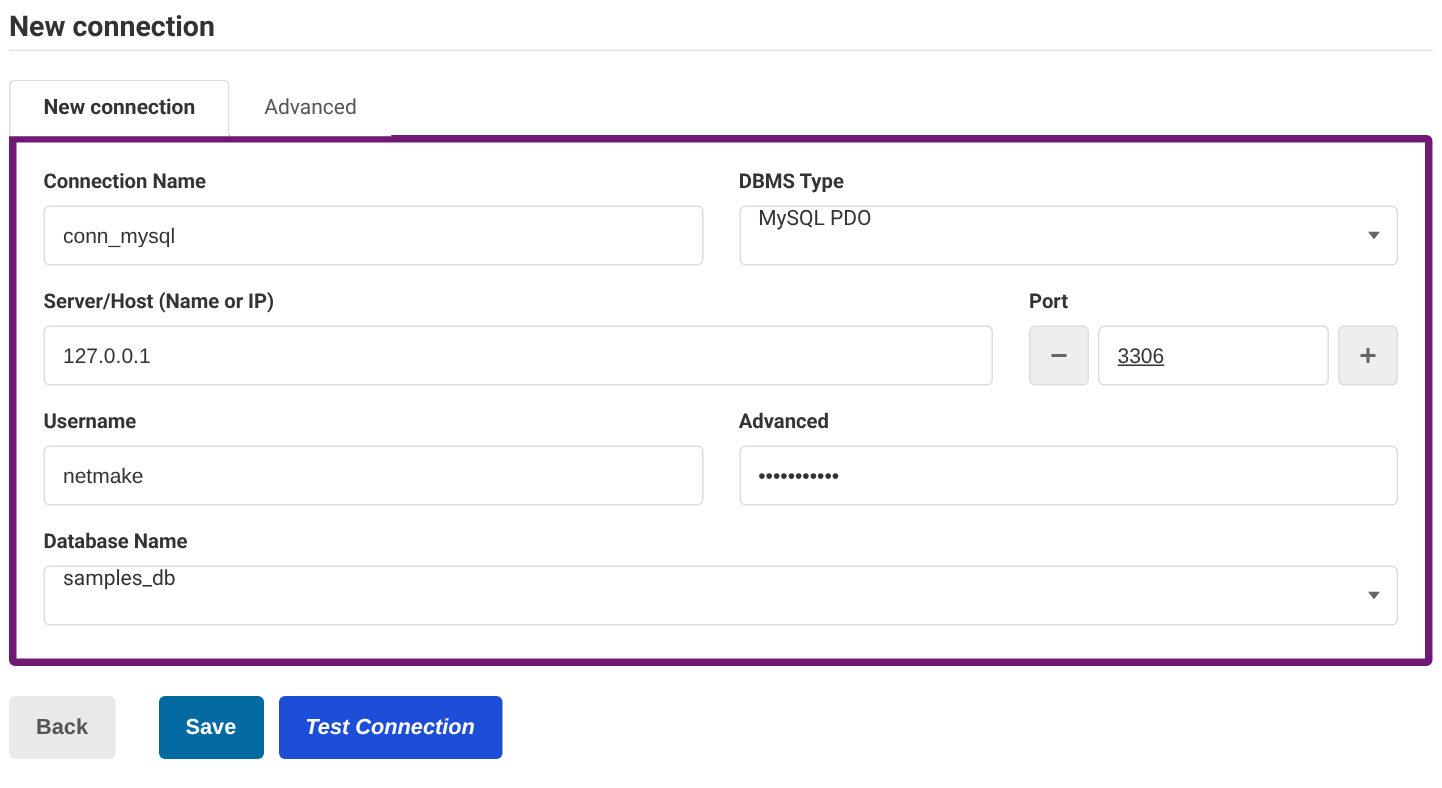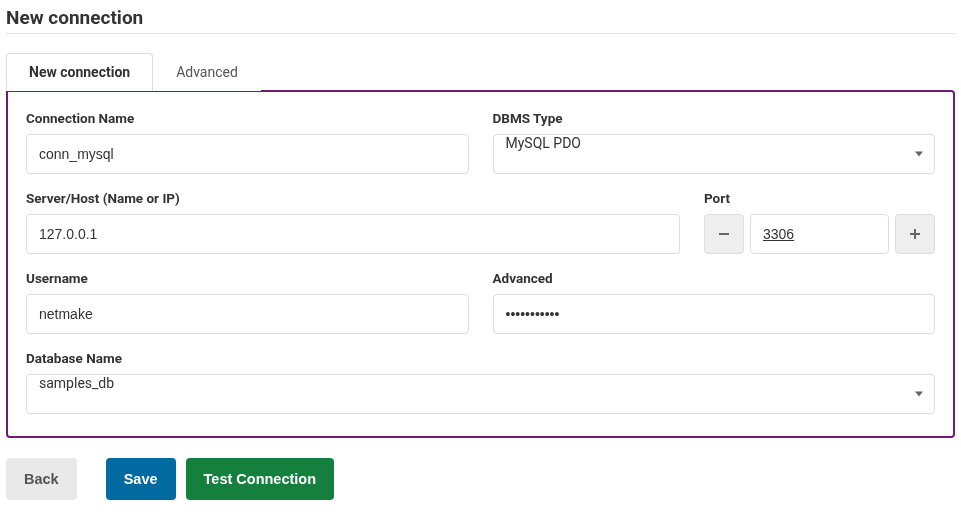--- a/index.html
+++ b/index.html
@@ -4,39 +4,39 @@
   <style>
     * { box-sizing: border-box; margin: 0; padding: 0; }
     body { font-family: -apple-system, BlinkMacSystemFont, "Segoe UI", Roboto, Arial, sans-serif; background: #fff; color: #333; padding: 6px 6px 20px 6px; width: 961px; }
     .header { display: flex; justify-content: space-between; align-items: flex-end; border-bottom: 1px solid #e4e4e4; padding-bottom: 4px; }
     .page-title { font-size: 19px; font-weight: 700; color: #333; }
     .logo { display: block; }
     .tabs-wrap { margin-top: 18px; }
     .tabs { display: flex; position: relative; }
     .tab { padding: 10px 22px; font-size: 14px; color: #555; cursor: pointer; border: 1px solid transparent; border-bottom: none; border-radius: 4px 4px 0 0; position: relative; top: 1px; background: #fff; }
     .tab.active { font-weight: 700; color: #333; border-color: #ddd; border-bottom: 1px solid #fff; }
-    .panel { border: 2px solid #701a75; border-radius: 0 4px 4px 4px; padding: 18px 18px 22px 18px; }
+    .panel { border: 5px solid #701a75; border-radius: 0 4px 4px 4px; padding: 18px 18px 22px 18px; }
     .row { display: flex; gap: 24px; margin-bottom: 16px; }
     .col { display: flex; flex-direction: column; }
     .col.half { flex: 1 1 50%; }
     .col.grow { flex: 1 1 auto; }
     .label { font-size: 13.5px; font-weight: 700; color: #333; margin-bottom: 8px; }
     .input, .select { width: 100%; height: 40px; border: 1px solid #ddd; border-radius: 4px; padding: 0 12px; font-size: 14px; color: #333; background: #fff; outline: none; }
     .select-wrap { position: relative; }
     .select { appearance: none; -webkit-appearance: none; padding-right: 16px; cursor: pointer; }
     .caret { position: absolute; right: 12px; top: 50%; transform: translateY(-50%); width: 0; height: 0; border-left: 4px solid transparent; border-right: 4px solid transparent; border-top: 5px solid #666; pointer-events: none; }
     .port-group { display: flex; gap: 6px; align-items: stretch; }
-    .port-group .input { width: 139px; text-decoration: underline; }
+    .port-group .input { width: 154px; text-decoration: underline; }
     .stepper-btn { width: 40px; height: 40px; background: #eee; border: 1px solid #ddd; border-radius: 4px; display: flex; align-items: center; justify-content: center; cursor: pointer; color: #555; }
     .stepper-btn svg { width: 14px; height: 14px; }
     .footer { margin-top: 20px; display: flex; gap: 10px; }
     .btn { height: 42px; padding: 0 18px; border: none; border-radius: 4px; font-size: 14.5px; font-weight: 600; cursor: pointer; display: inline-flex; align-items: center; justify-content: center; }
     .btn-default { background: #e9e9e9; color: #555; }
     .btn-primary { background: #0369a1; color: #fff; margin-left: 19px; }
-    .btn-success { background: #15803d; color: #fff; }
+    .btn-success { background: #1d4ed8; color: #fff; font-style: italic; }
   </style>
 </head>
 <body>
 
 <div class="header">
   <h1 class="page-title">New connection</h1>
 </div>
 
 <div class="tabs-wrap">
   <div class="tabs">

